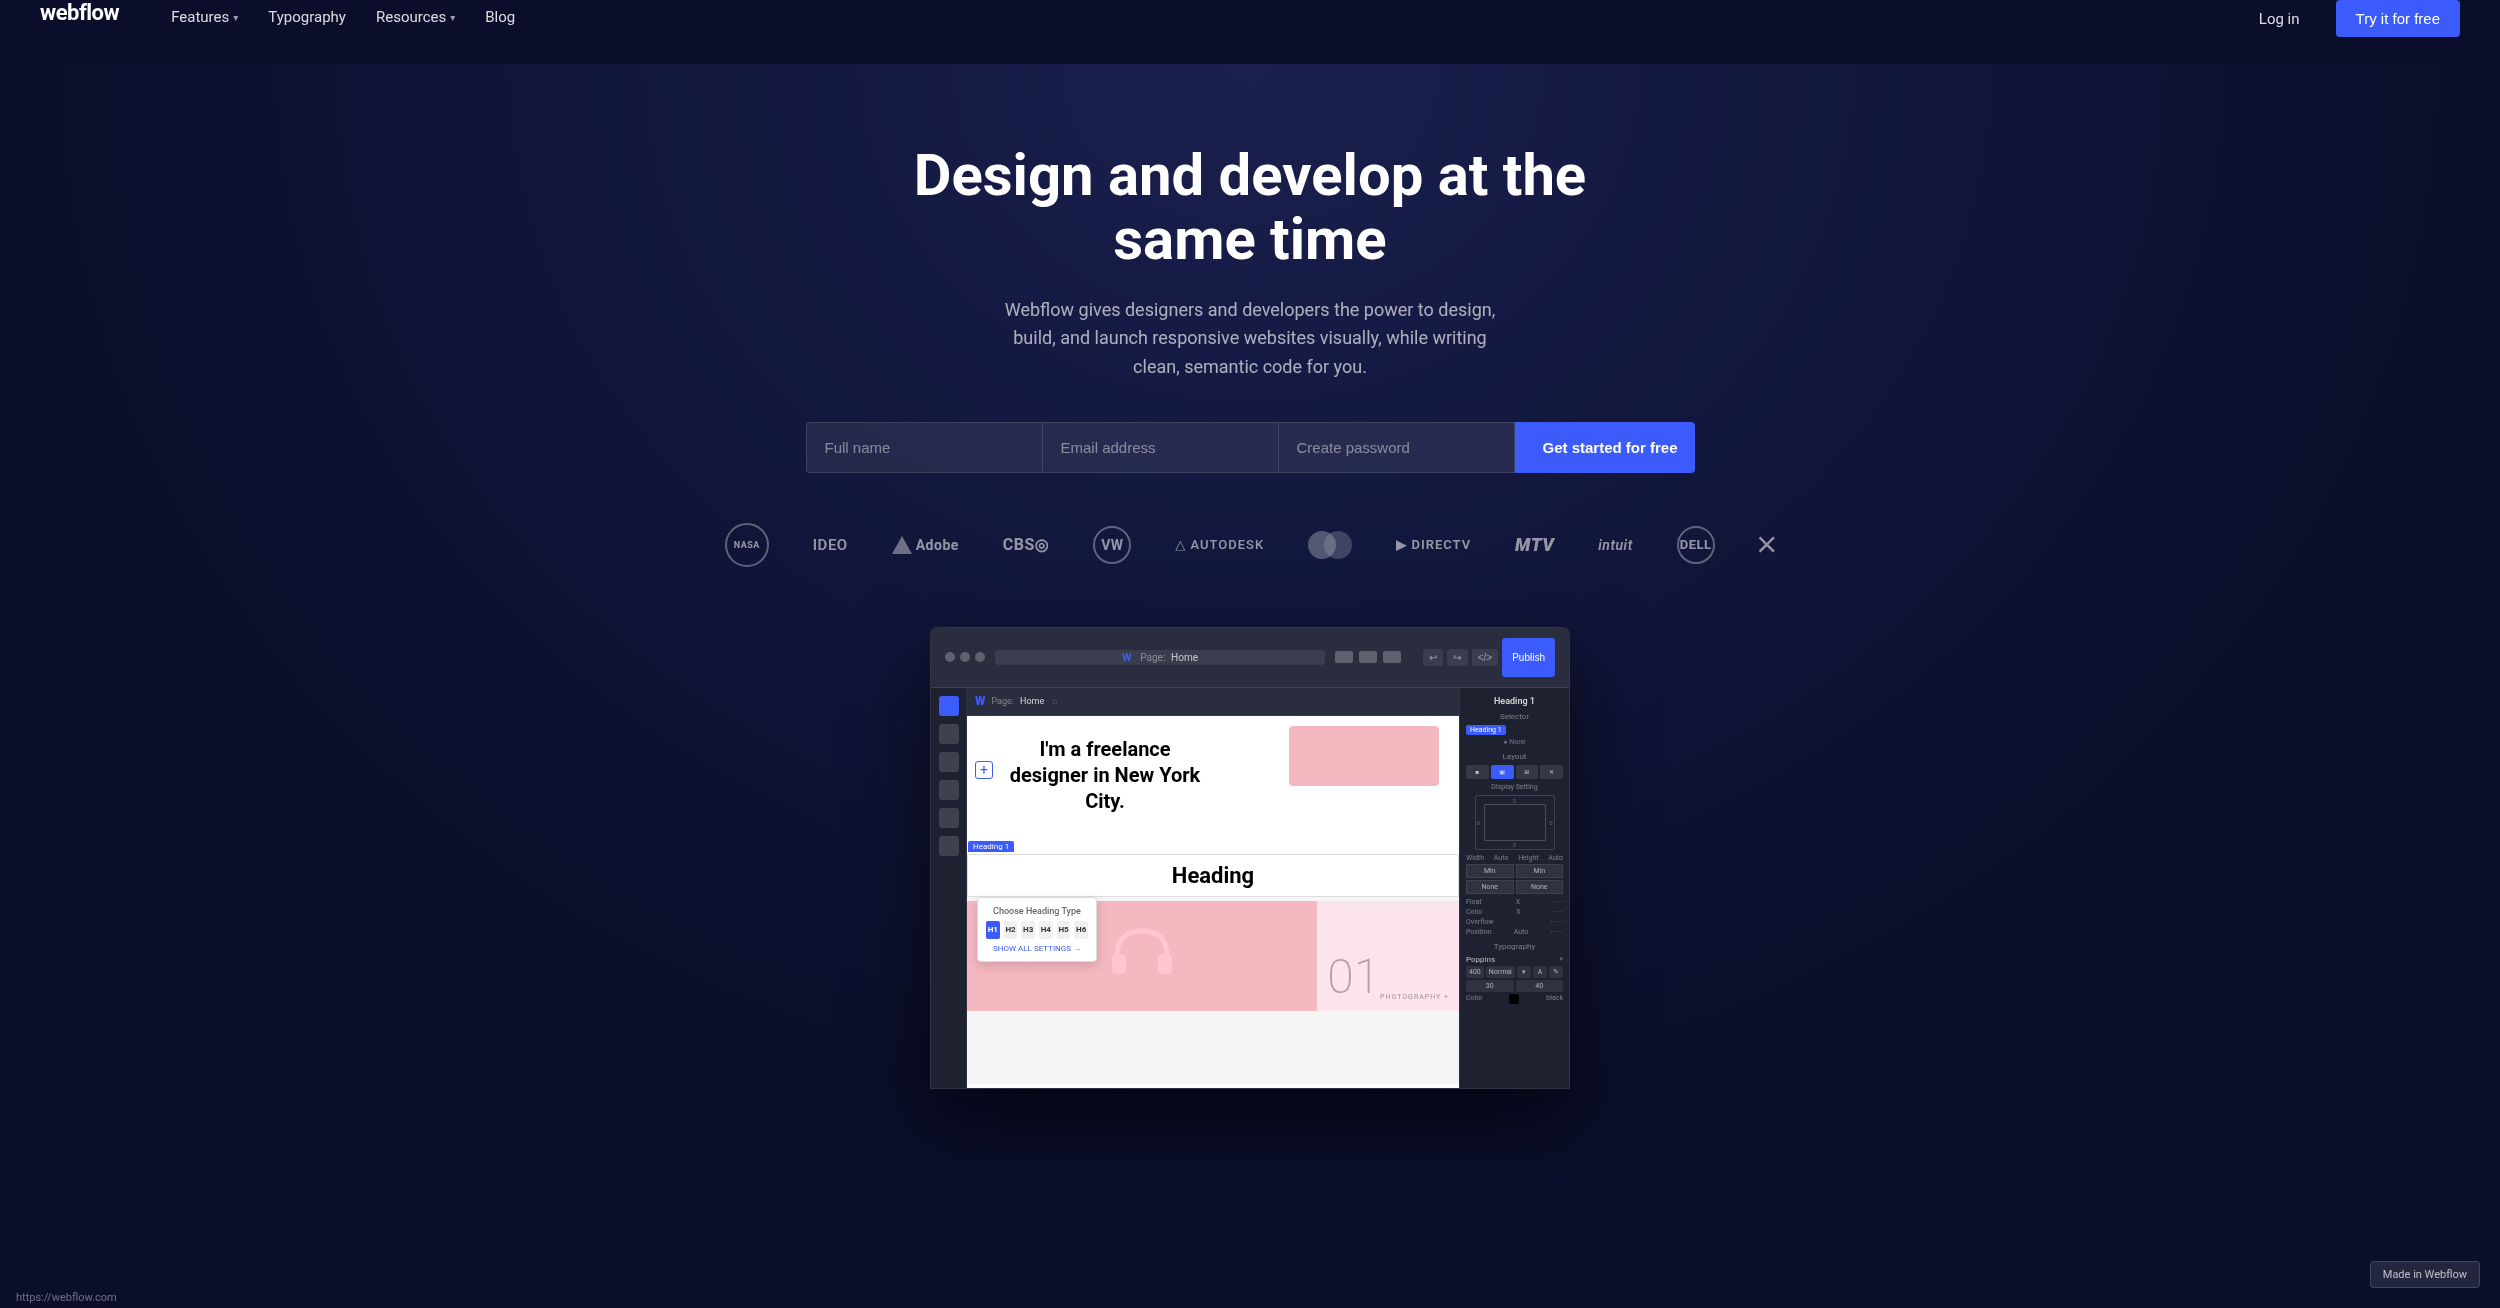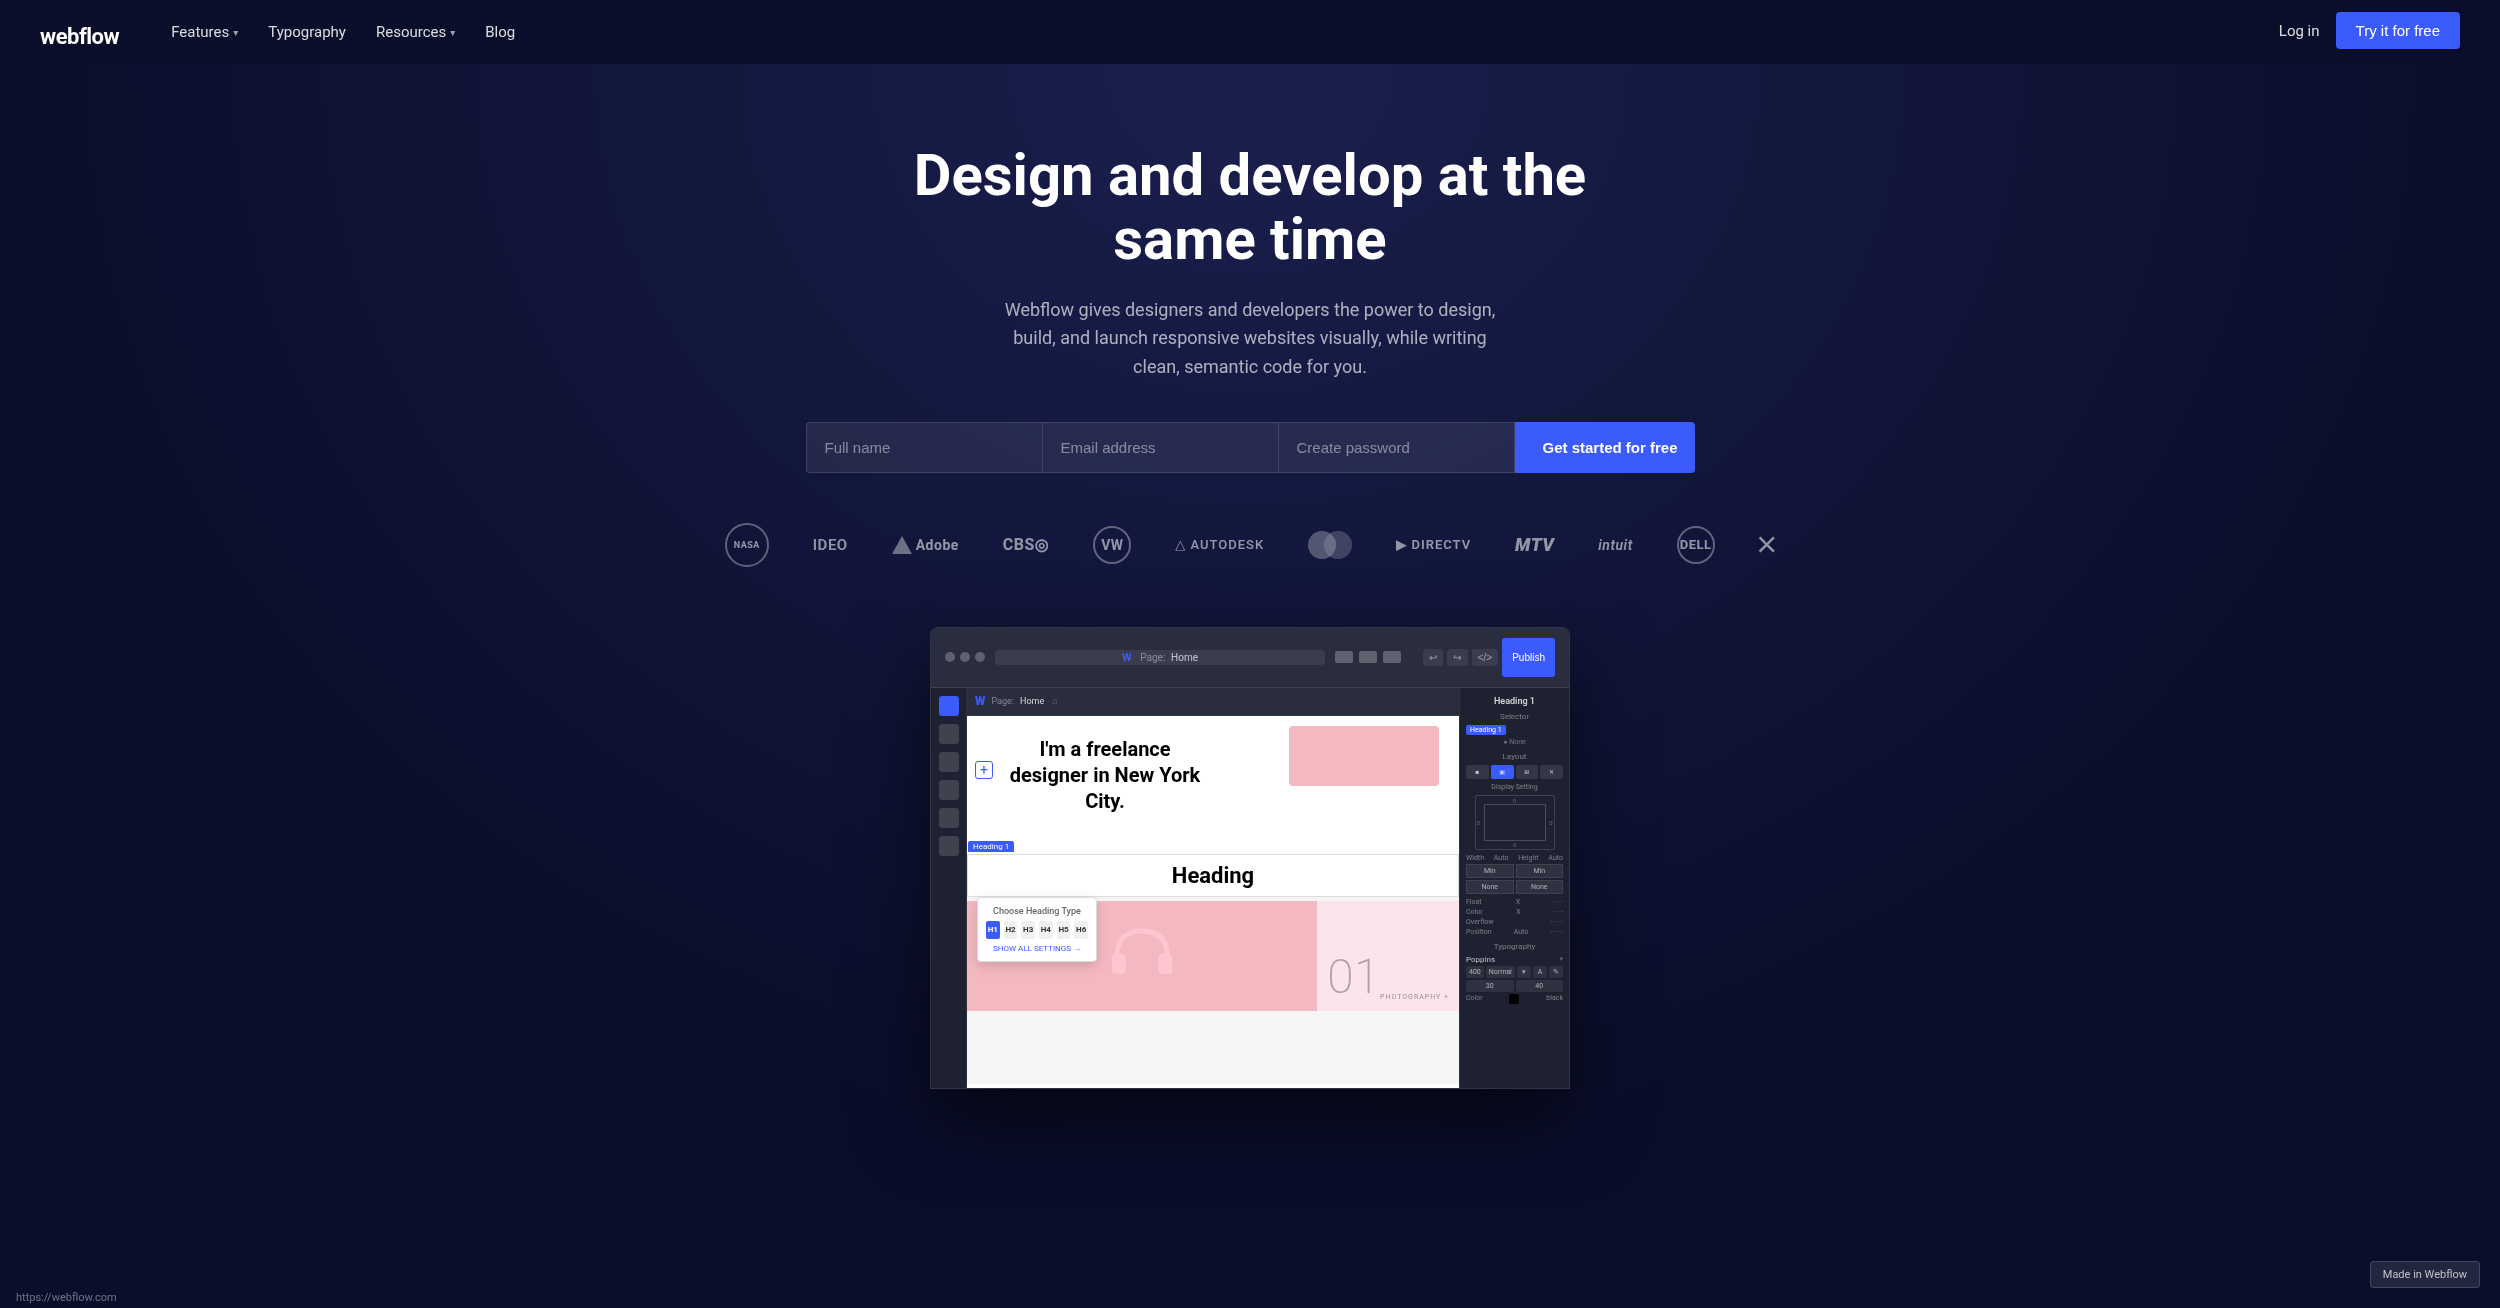--- a/index.html
+++ b/index.html
@@ -8,22 +8,22 @@
       font-family: -apple-system, BlinkMacSystemFont, 'Segoe UI', Roboto, sans-serif;
       background: #0a0e2a;
       color: #fff;
       min-height: 100vh;
       overflow-x: hidden;
     }
 
     
     nav {
       display: flex;
-      align-items: flex-end;
-      padding: 15px 40px;
+      align-items: flex-start;
+      padding: 0 40px;
       height: 64px;
       background: #0a0e2a;
       position: relative;
       z-index: 10;
     }
 
     .nav-logo {
       font-size: 22px;
       font-weight: 700;
       color: #fff;
@@ -71,20 +71,21 @@
 
     .nav-cta {
       background: #3b5bfb;
       color: #fff;
       border: none;
       padding: 10px 20px;
       border-radius: 4px;
       font-size: 15px;
       font-weight: 500;
       cursor: pointer;
+      margin-left: 20px;
     }
 
     
     .hero {
       text-align: center;
       padding: 80px 40px 60px;
       background: radial-gradient(ellipse at center top, #1a1f4e 0%, #0a0e2a 70%);
     }
 
     .hero h1 {

